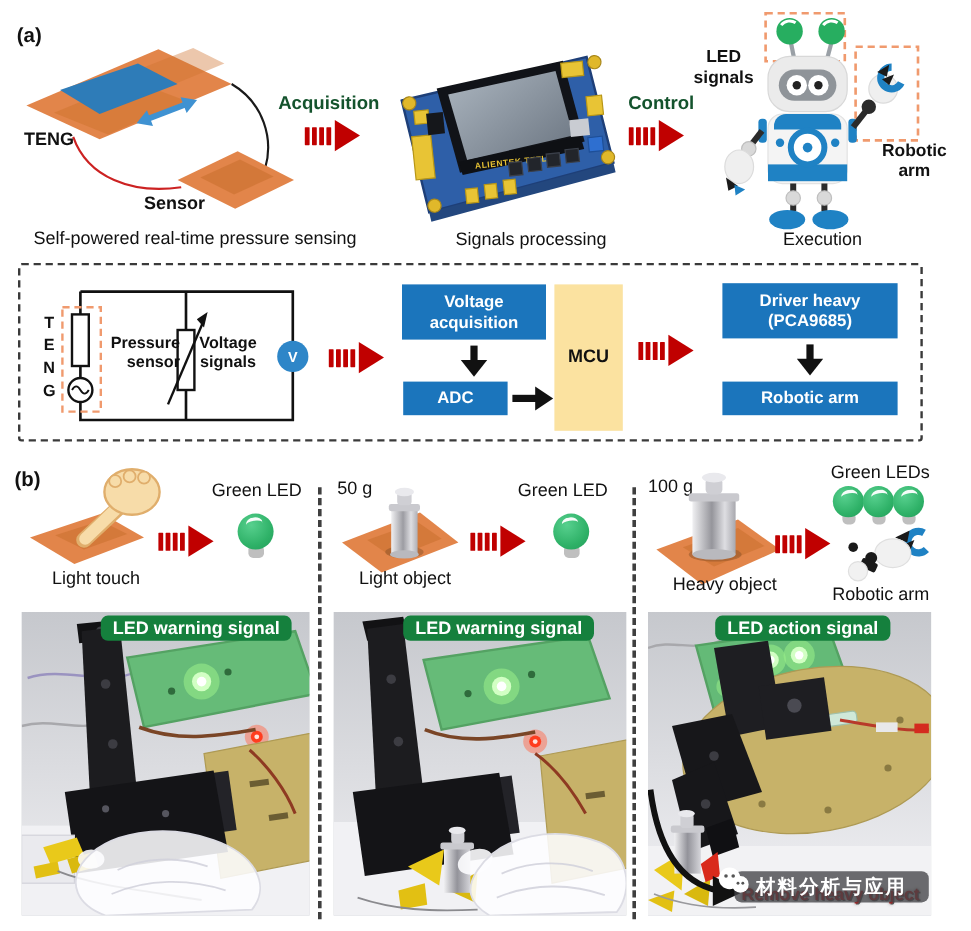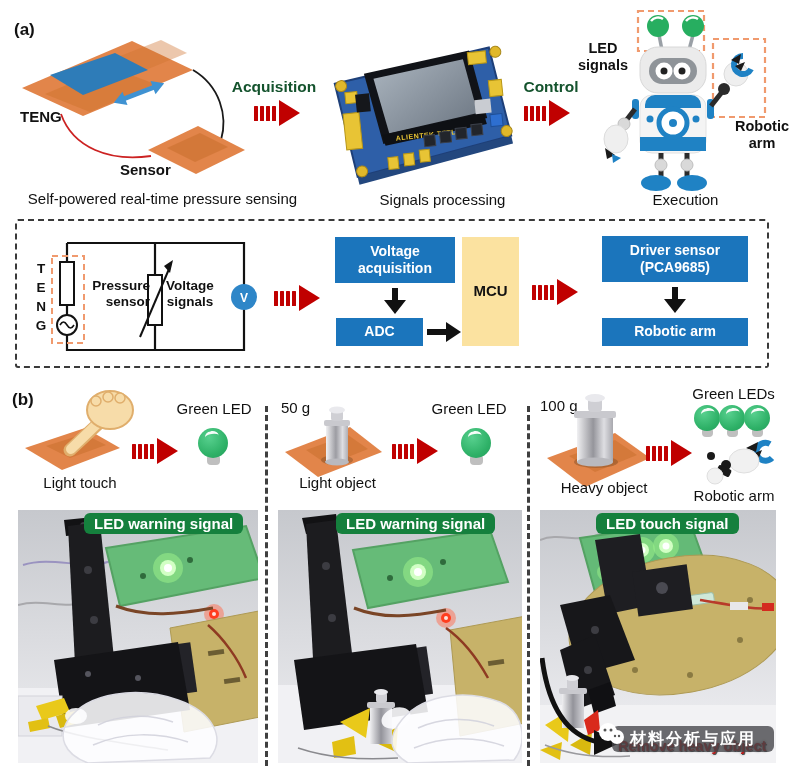--- a/index.html
+++ b/index.html
@@ -217,30 +217,30 @@
       <i></i>
       <i></i>
       <i></i>
       <b></b>
     </span>
 
   <div class="blk" style="left:335px;top:237px;width:120px;height:46px">Voltage acquisition</div>
   <span class="arrow-down" style="left:384px;top:288px"></span>
   <div class="blk" style="left:336px;top:318px;width:87px;height:28px">ADC</div>
   <span class="arrow-right" style="left:427px;top:322px"></span>
-  <div class="blk yellow" style="left:462px;top:237px;width:57px;height:109px">MCU</div>
+  <div class="blk yellow" style="left:462px;top:237px;width:57px;height:122px">MCU</div>
   <span class="stripe-arrow" style="left:532px;top:279px">
       <i></i>
       <i></i>
       <i></i>
       <i></i>
       <b></b>
     </span>
   <div class="blk" style="left:602px;top:236px;width:146px;height:46px">
-    <div>Driver sensor</div>
+    <div>Driver heavy</div>
     <div>(PCA9685)</div>
   </div>
   <span class="arrow-down" style="left:664px;top:287px"></span>
   <div class="blk" style="left:602px;top:318px;width:146px;height:28px">Robotic arm</div>
 
   <span class="panel-label" style="left:12px;top:390px">(b)</span>
   <div class="vdivider" style="left:265px;top:406px;height:360px"></div>
   <div class="vdivider" style="left:527px;top:406px;height:360px"></div>
 
   <svg class="abs" style="left:18px;top:388px" width="120" height="96" viewBox="0 0 120 96">
@@ -508,21 +508,21 @@
       <polygon points="0,240 22,232 20,250" fill="#E2C013"></polygon>
       <rect x="22" y="182" width="22" height="36" fill="url(#pw3)"></rect>
       <rect x="19" y="178" width="28" height="6" rx="2" fill="#C9C9CE"></rect>
       <rect x="27" y="168" width="11" height="12" rx="3" fill="#CFCFD4"></rect>
       <ellipse cx="32" cy="168" rx="7" ry="3" fill="#E9E9ED"></ellipse>
       <polygon points="44,210 58,200 60,220 48,225" fill="#D92A1C"></polygon>
       <path d="M5,235 C30,245 60,248 90,246" stroke="#99999D" stroke-width="1.5" fill="none"></path>
       <path d="M2,148 C8,195 25,225 58,232" stroke="#111" stroke-width="5" fill="none"></path>
       <polygon points="54,220 80,233 54,245" fill="#111"></polygon>
     </svg>
-    <span class="photo-badge" style="left:56px">LED touch signal</span>
+    <span class="photo-badge" style="left:56px">LED action signal</span>
     <span class="wm-remove" style="left:78px;top:228px">Remove heavy object</span>
     <div class="wm-pill" style="left:72px;top:216px;width:162px;height:26px">材料分析与应用</div>
     <svg class="wm-icon" style="left:58px;top:212px" width="26" height="24" viewBox="0 0 26 24">
       <circle cx="10" cy="10" r="9" fill="#fff"></circle>
         <circle cx="19" cy="15" r="7" fill="#fff"></circle>
       <circle cx="7" cy="8" r="1.5" fill="#555"></circle>
         <circle cx="13" cy="8" r="1.5" fill="#555"></circle>
       <circle cx="17" cy="14" r="1.2" fill="#555"></circle>
         <circle cx="21" cy="14" r="1.2" fill="#555"></circle>
     </svg>

